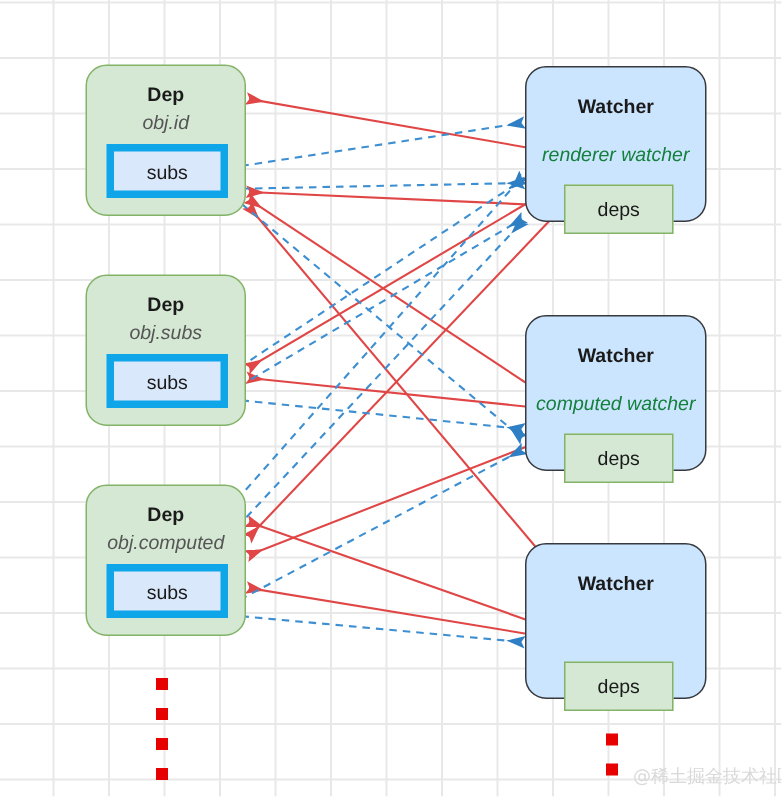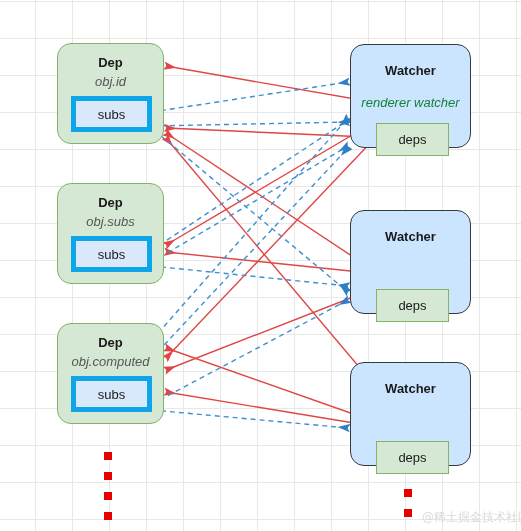--- a/index.html
+++ b/index.html
@@ -176,20 +176,21 @@
   </div>
 
   <div class="node watcher-node" style="left:350px; top:44px;">
     <div class="node-title">Watcher</div>
     <div class="node-sub">renderer watcher</div>
     <div class="inner-box deps-box">deps</div>
   </div>
 
   <div class="node watcher-node" style="left:350px; top:210px;">
     <div class="node-title">Watcher</div>
+    <div class="node-sub">computed watcher</div>
     <div class="inner-box deps-box">deps</div>
   </div>
 
   <div class="node watcher-node" style="left:350px; top:362px;">
     <div class="node-title">Watcher</div>
     <div class="inner-box deps-box">deps</div>
   </div>
 
   <div class="dots" style="left:104px; top:452px;">
     <div class="dot"></div>

